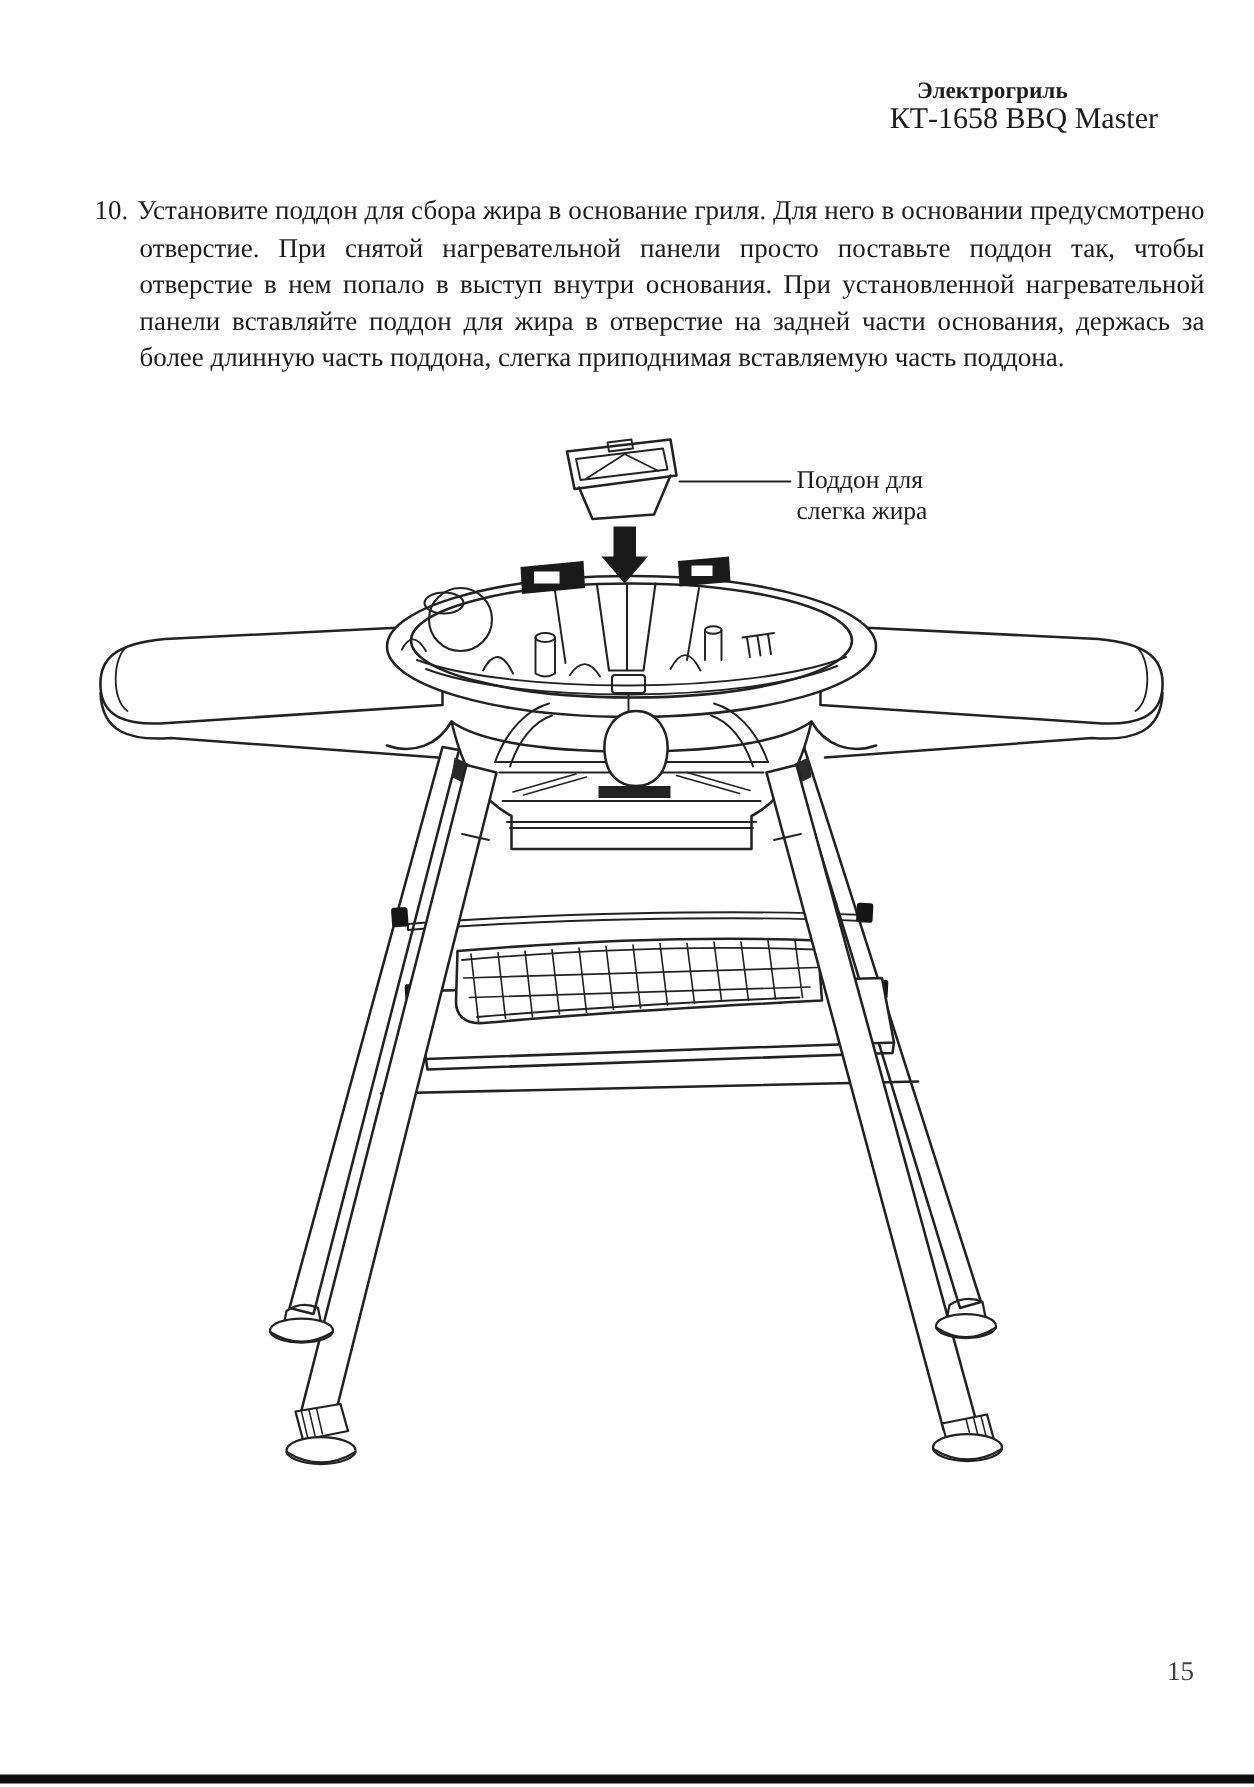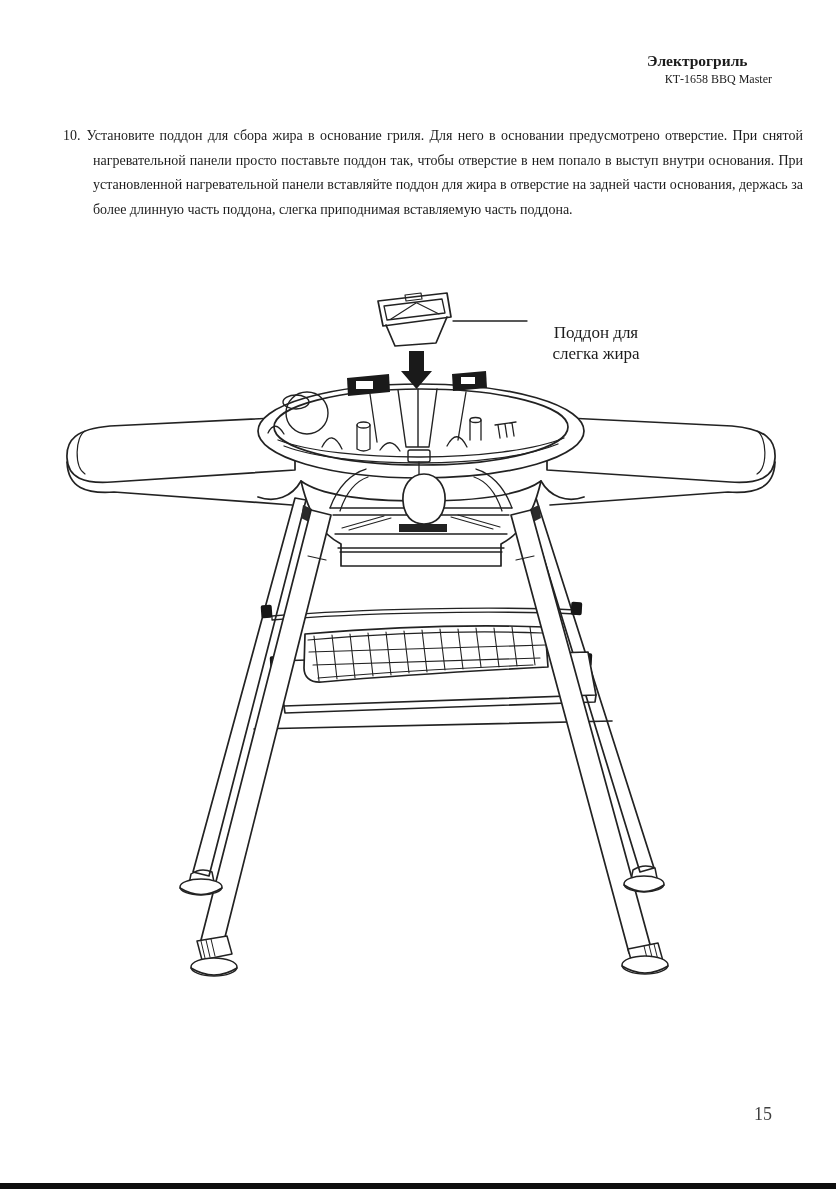--- a/index.html
+++ b/index.html
@@ -5,34 +5,34 @@
   html,body{margin:0;padding:0;}
   body{
     width:836px;height:1191px;position:relative;background:#ffffff;
     font-family:"Liberation Serif","DejaVu Serif",serif;color:#1c1c1c;
     overflow:hidden;
   }
   .page-header{
     position:absolute;top:51px;right:64px;text-align:center;line-height:19px;
   }
   .page-header .product{font-weight:bold;font-size:15.5px;}
-  .page-header .model{font-size:12px;margin-left:42px;}
+  .page-header .model{font-size:20px;margin-left:42px;}
   .instruction{
     position:absolute;left:63px;top:110px;width:710px;
-    font-size:14px;line-height:24.5px;text-align:justify;
+    font-size:18px;line-height:24.5px;text-align:justify;
     padding-left:30px;text-indent:-30px;
   }
   .instruction .num{padding-right:6px;}
   .figure-svg{position:absolute;left:0;top:0;}
   .figure-label{
-    position:absolute;left:531px;top:322px;width:130px;
-    font-size:17px;line-height:21px;text-align:center;
+    position:absolute;left:531px;top:309px;width:130px;
+    font-size:17px;line-height:21px;text-align:left;
   }
   .page-number{
-    position:absolute;left:748px;top:1104px;width:30px;text-align:center;
+    position:absolute;left:772px;top:1104px;width:30px;text-align:center;
     font-size:18px;color:#3f3f3f;
   }
   .footer-rule{
     position:absolute;left:0;top:1183px;width:836px;height:6px;background:#0e0e0e;
   }
 </style>
 </head>
 <body>
 
 <div class="page-header">

